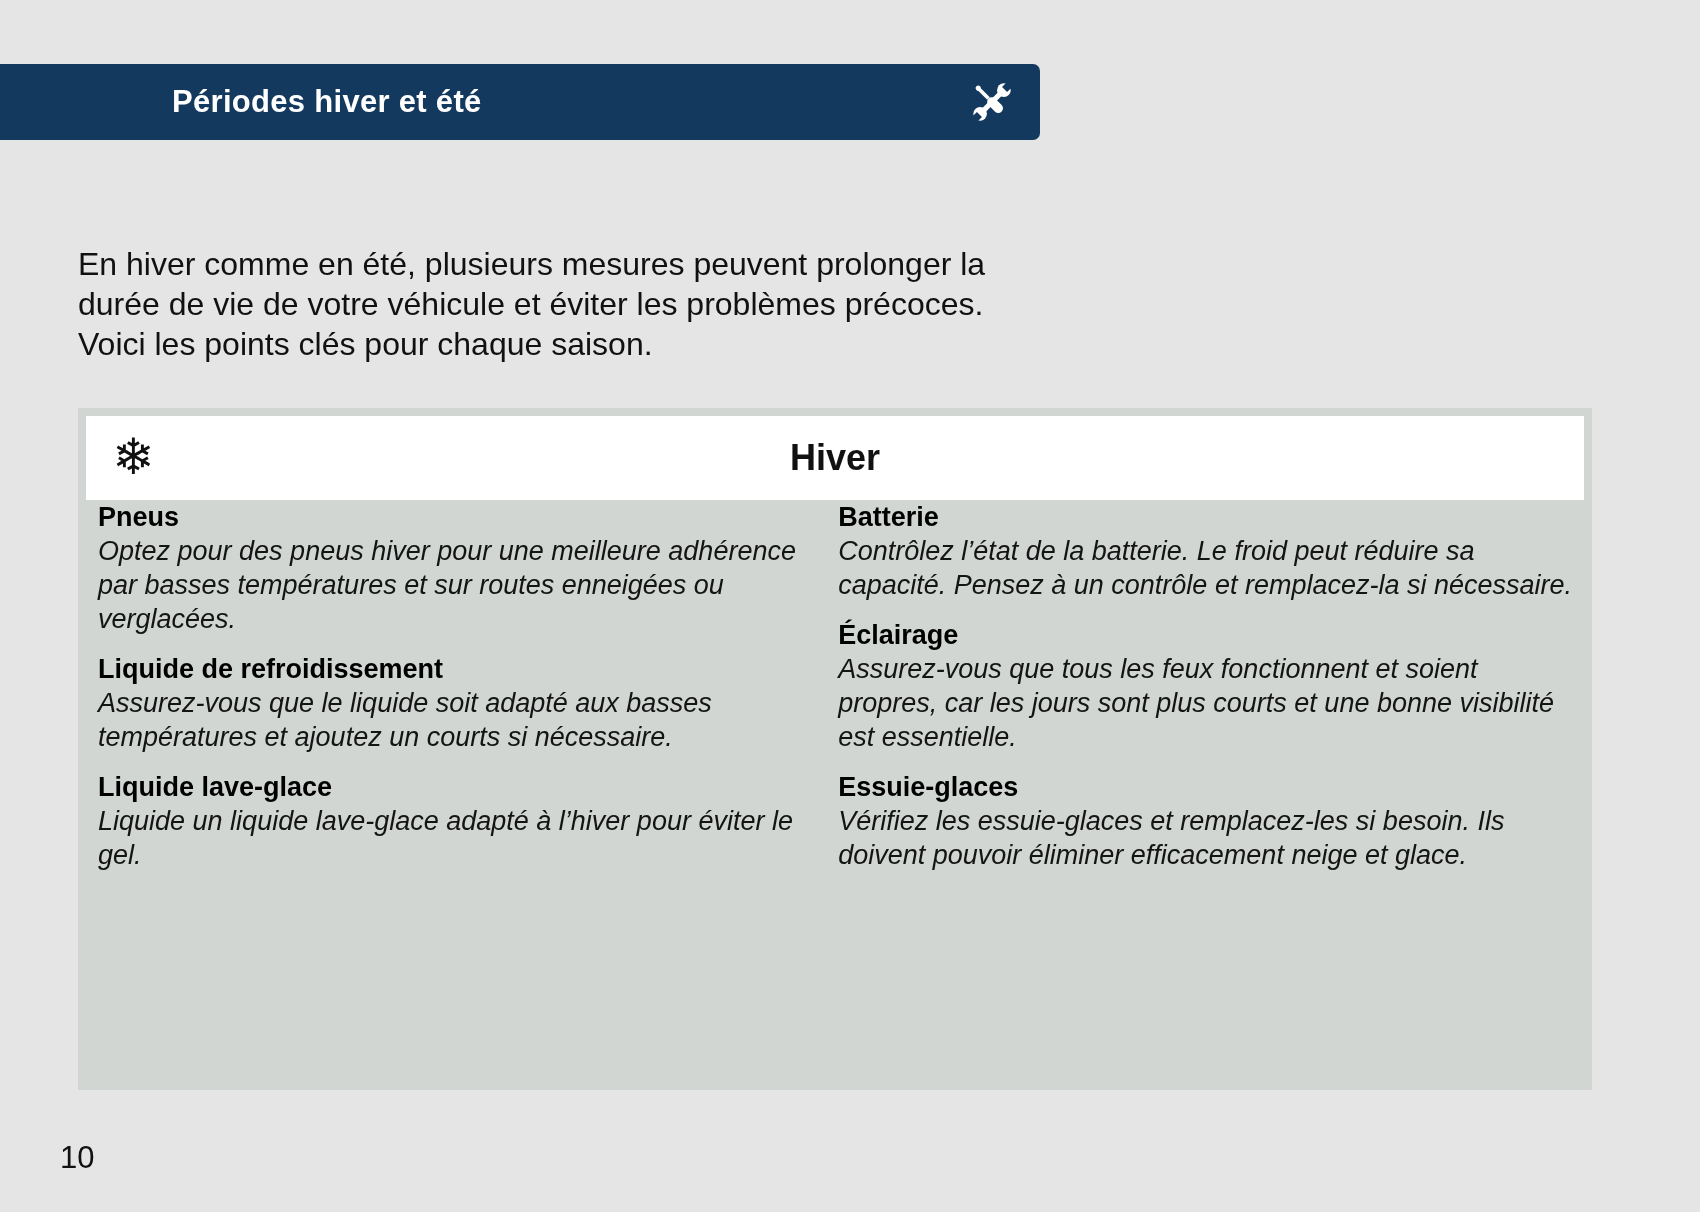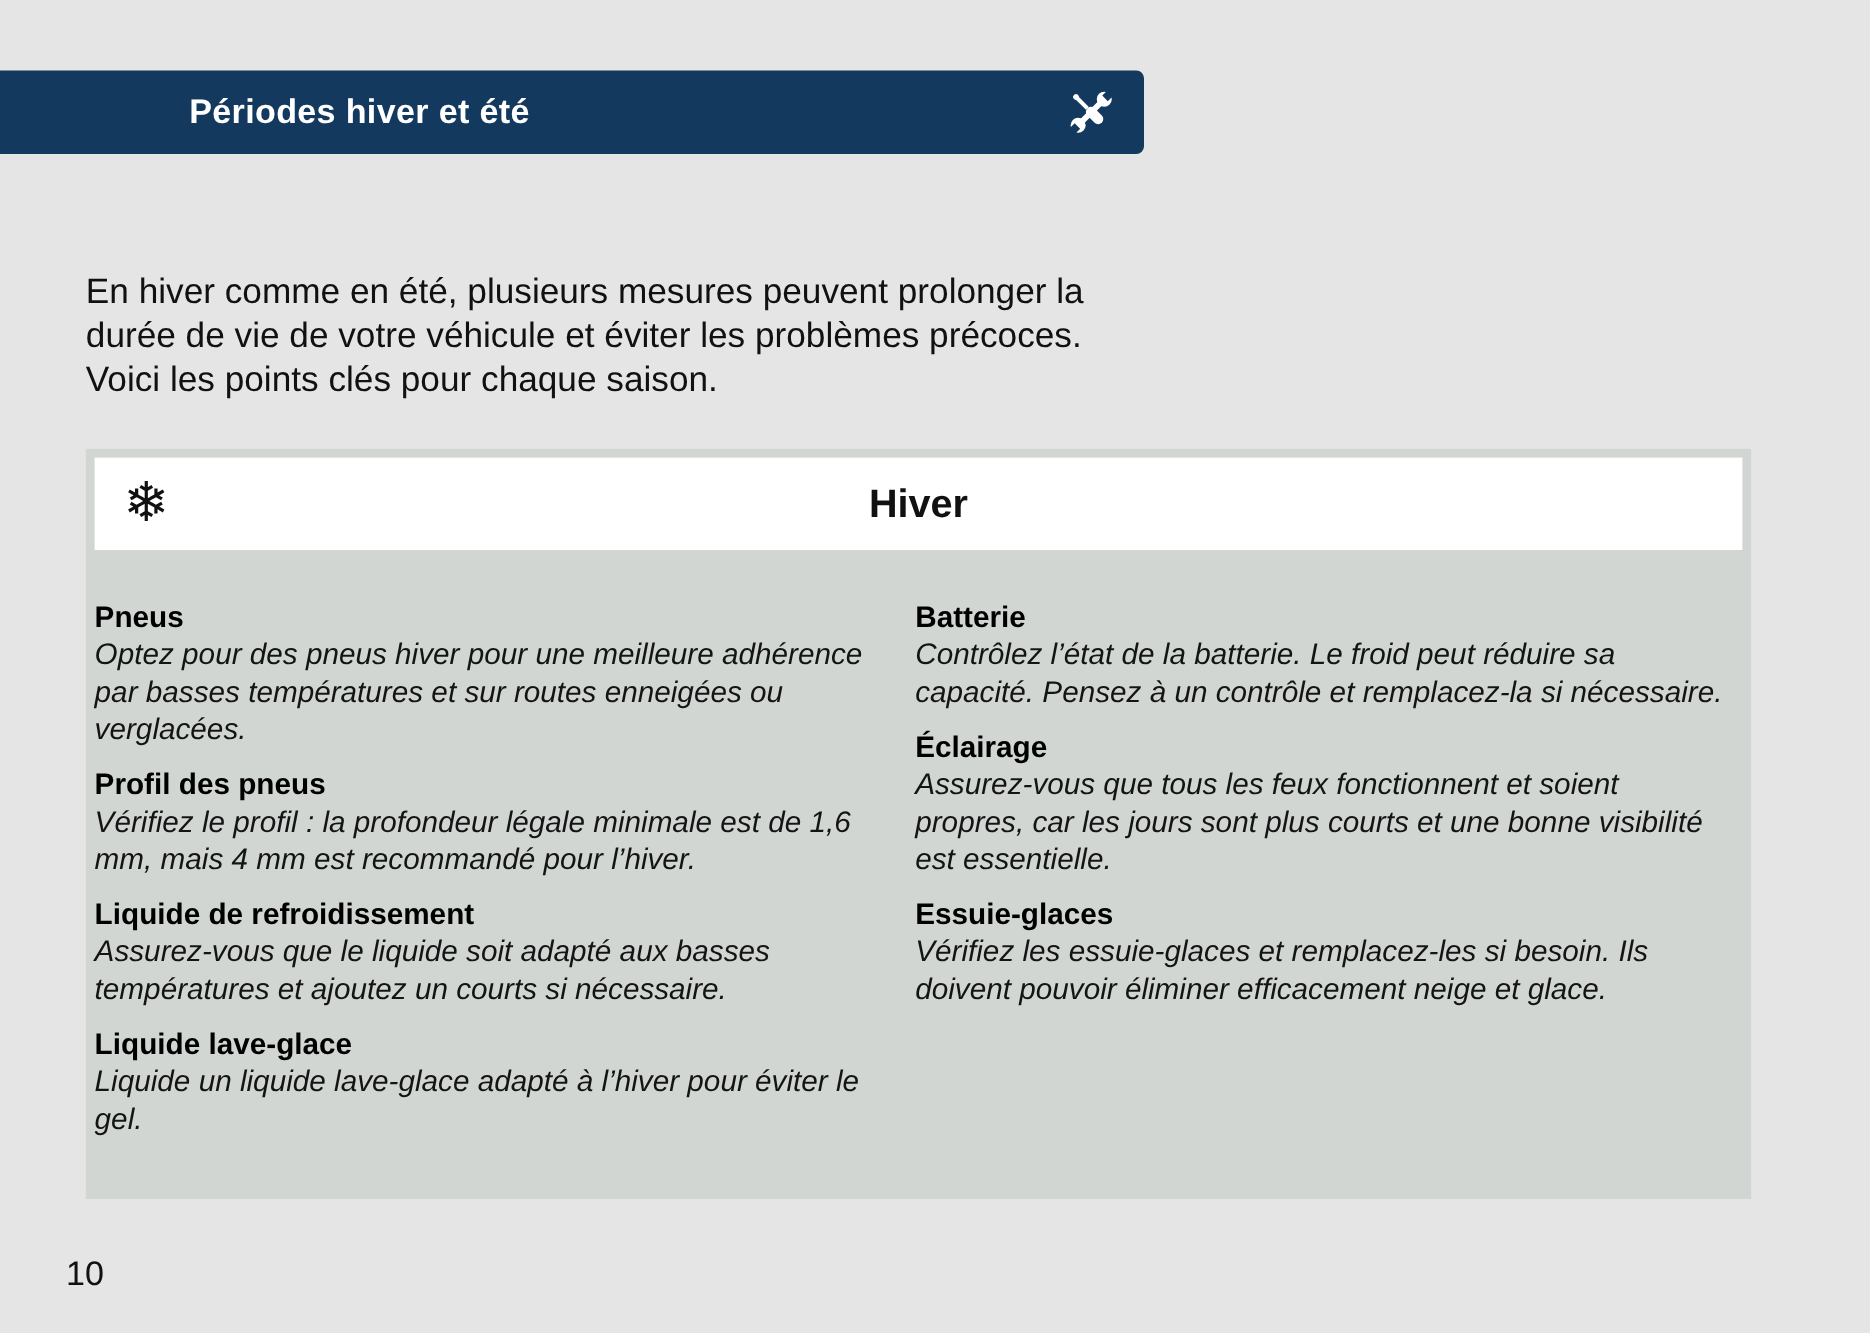--- a/index.html
+++ b/index.html
@@ -87,25 +87,24 @@
     font-family: "DejaVu Sans", sans-serif;
   }
   .card-title {
     font-size: 36px;
     font-weight: bold;
     color: #111111;
   }
 
   .card-body {
     position: absolute;
-    left: 8px;
+    left: 20px;
     top: 92px;
     right: 18px;
     display: flex;
-    padding-top: 44px;
   }
   .col-left  { width: 705px; }
   .col-right { width: 742px; margin-left: 41px; }
 
   .card-item { margin-bottom: 16px; }
   .card-item h3 {
     margin: 0;
     font-size: 27px;
     line-height: 34px;
     font-weight: bold;
@@ -165,24 +164,20 @@
     </div>
 
     <div class="card-body">
 
       <div class="col-left">
         <div class="card-item">
           <h3>Pneus</h3>
           <p>Optez pour des pneus hiver pour une meilleure adhérence par basses températures et sur routes enneigées ou verglacées.</p>
         </div>
         <div class="card-item">
-          <h3>Profil des pneus</h3>
-          <p>Vérifiez le profil : la profondeur légale minimale est de 1,6 mm, mais 4 mm est recommandé pour l’hiver.</p>
-        </div>
-        <div class="card-item">
           <h3>Liquide de refroidissement</h3>
           <p>Assurez-vous que le liquide soit adapté aux basses températures et ajoutez un courts si nécessaire.</p>
         </div>
         <div class="card-item">
           <h3>Liquide lave-glace</h3>
           <p>Liquide un liquide lave-glace adapté à l’hiver pour éviter le gel.</p>
         </div>
       </div>
 
       <div class="col-right">

